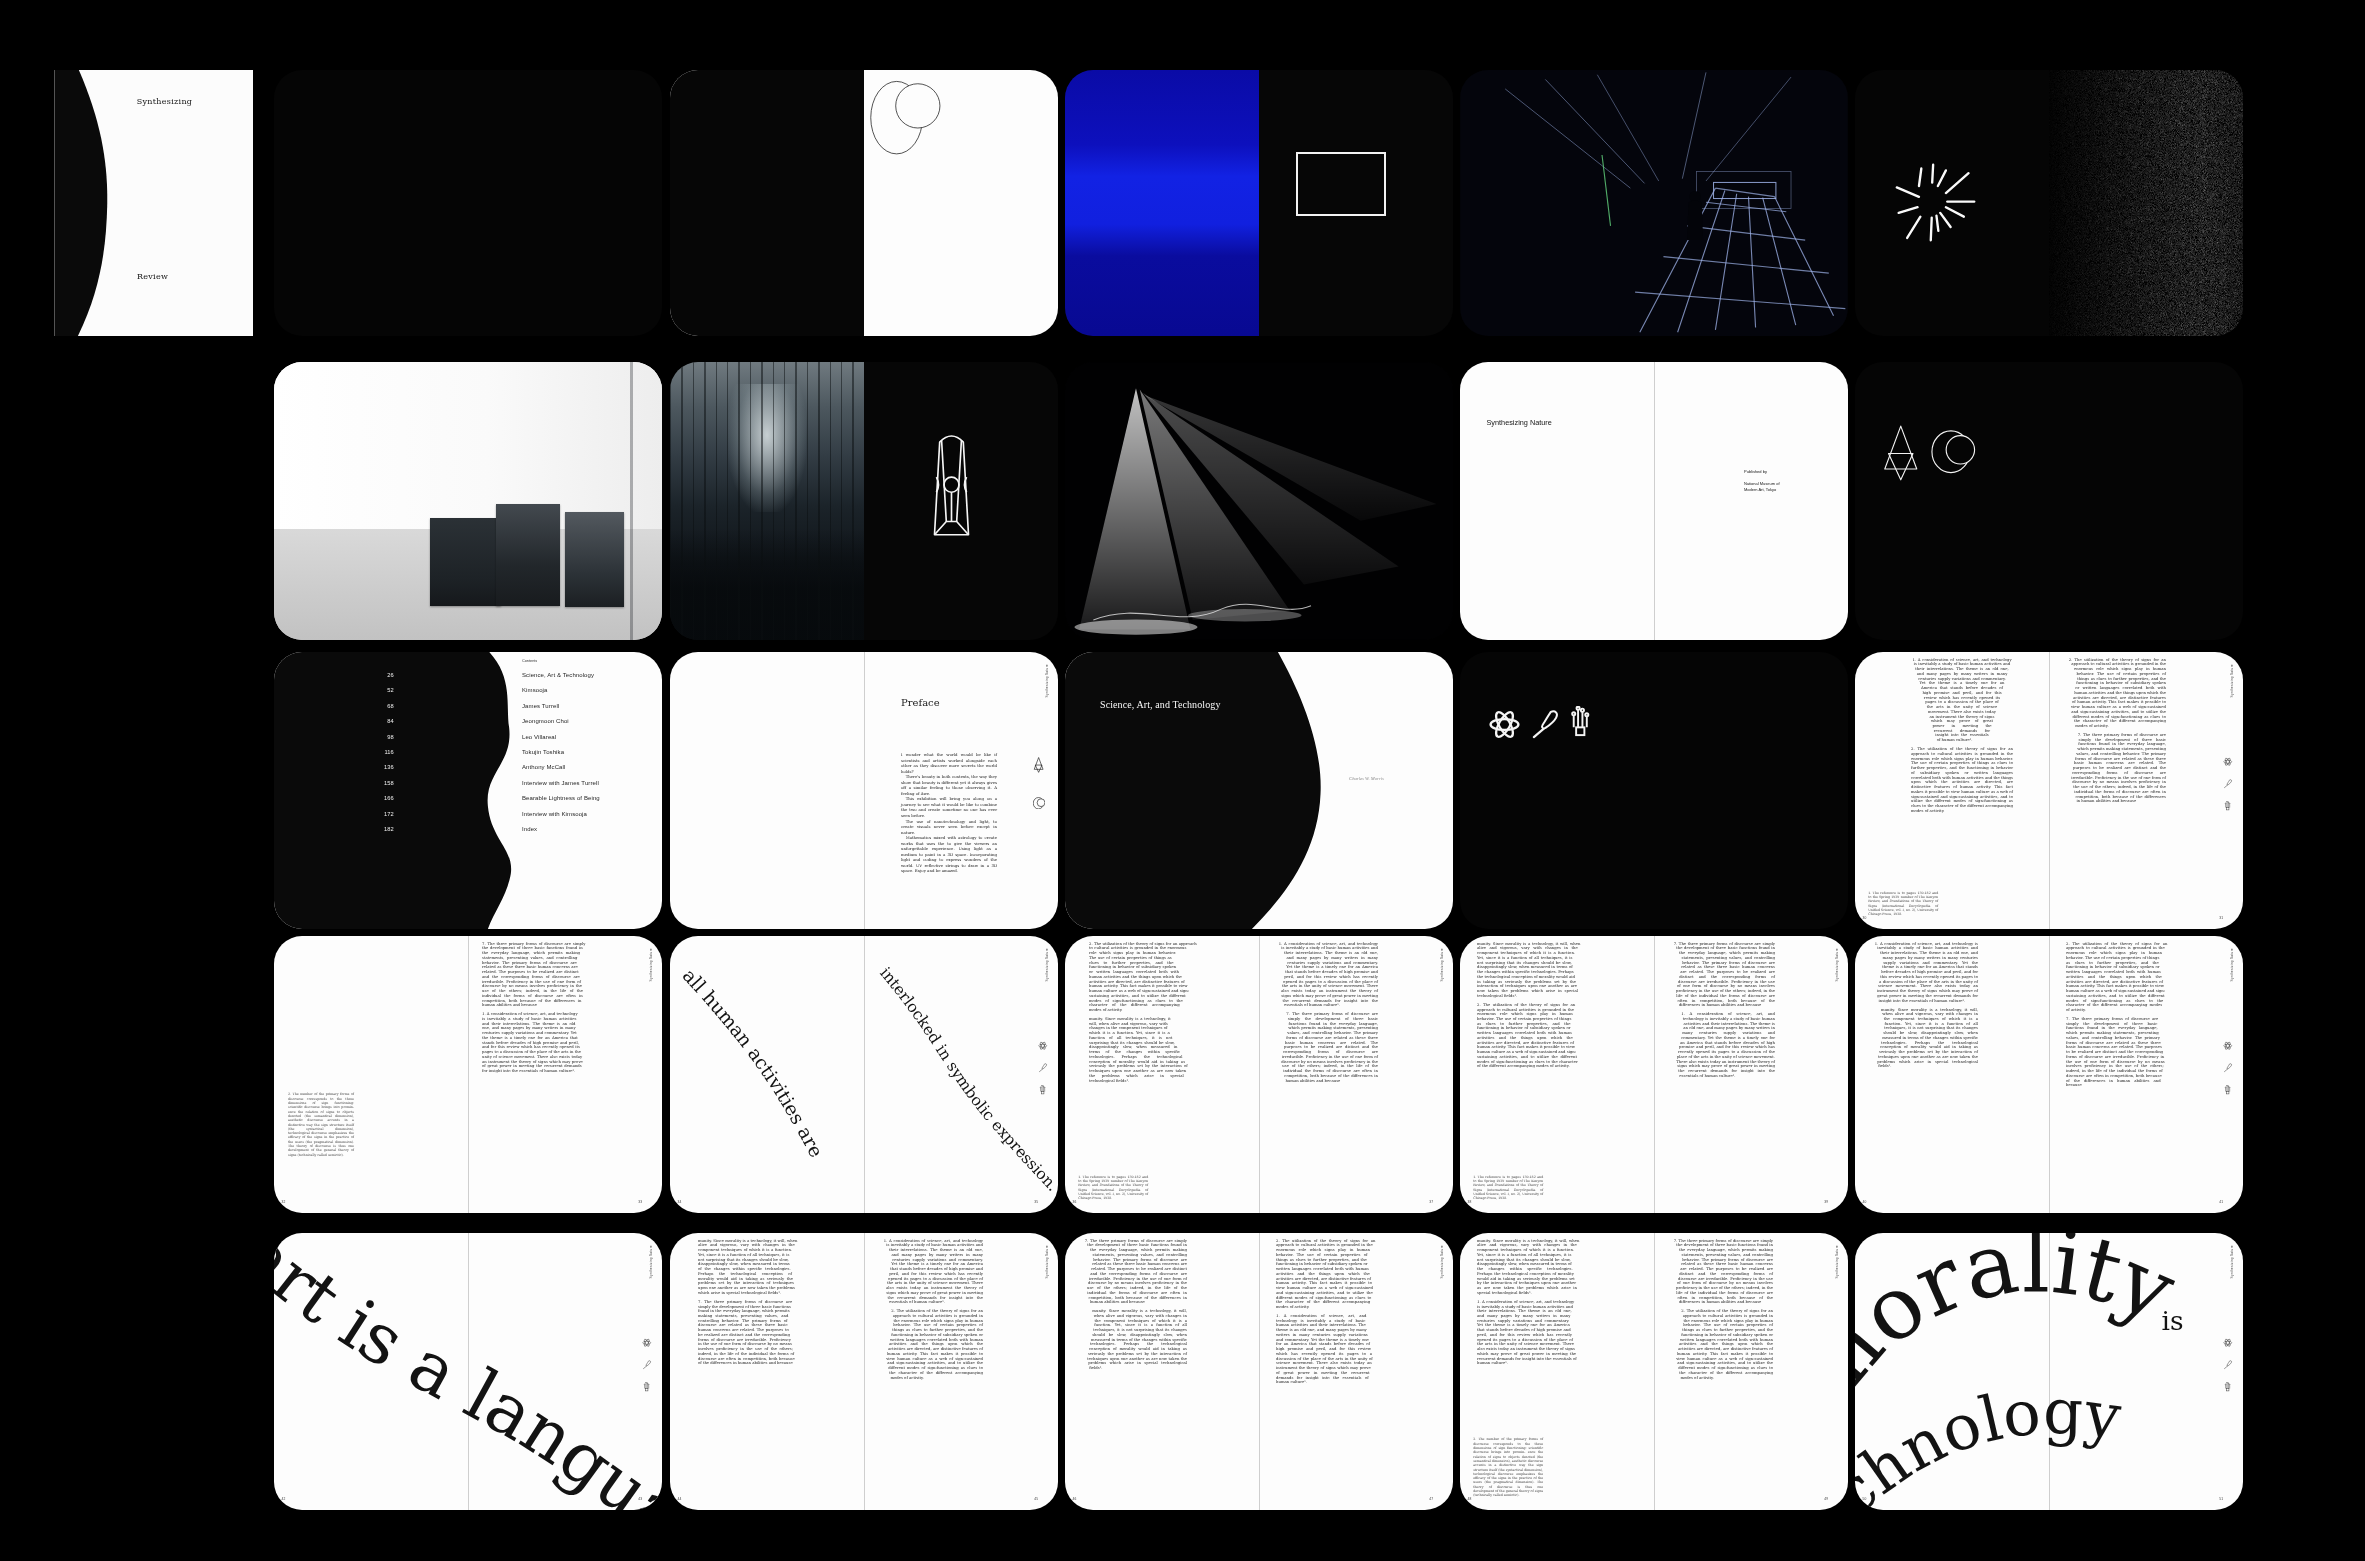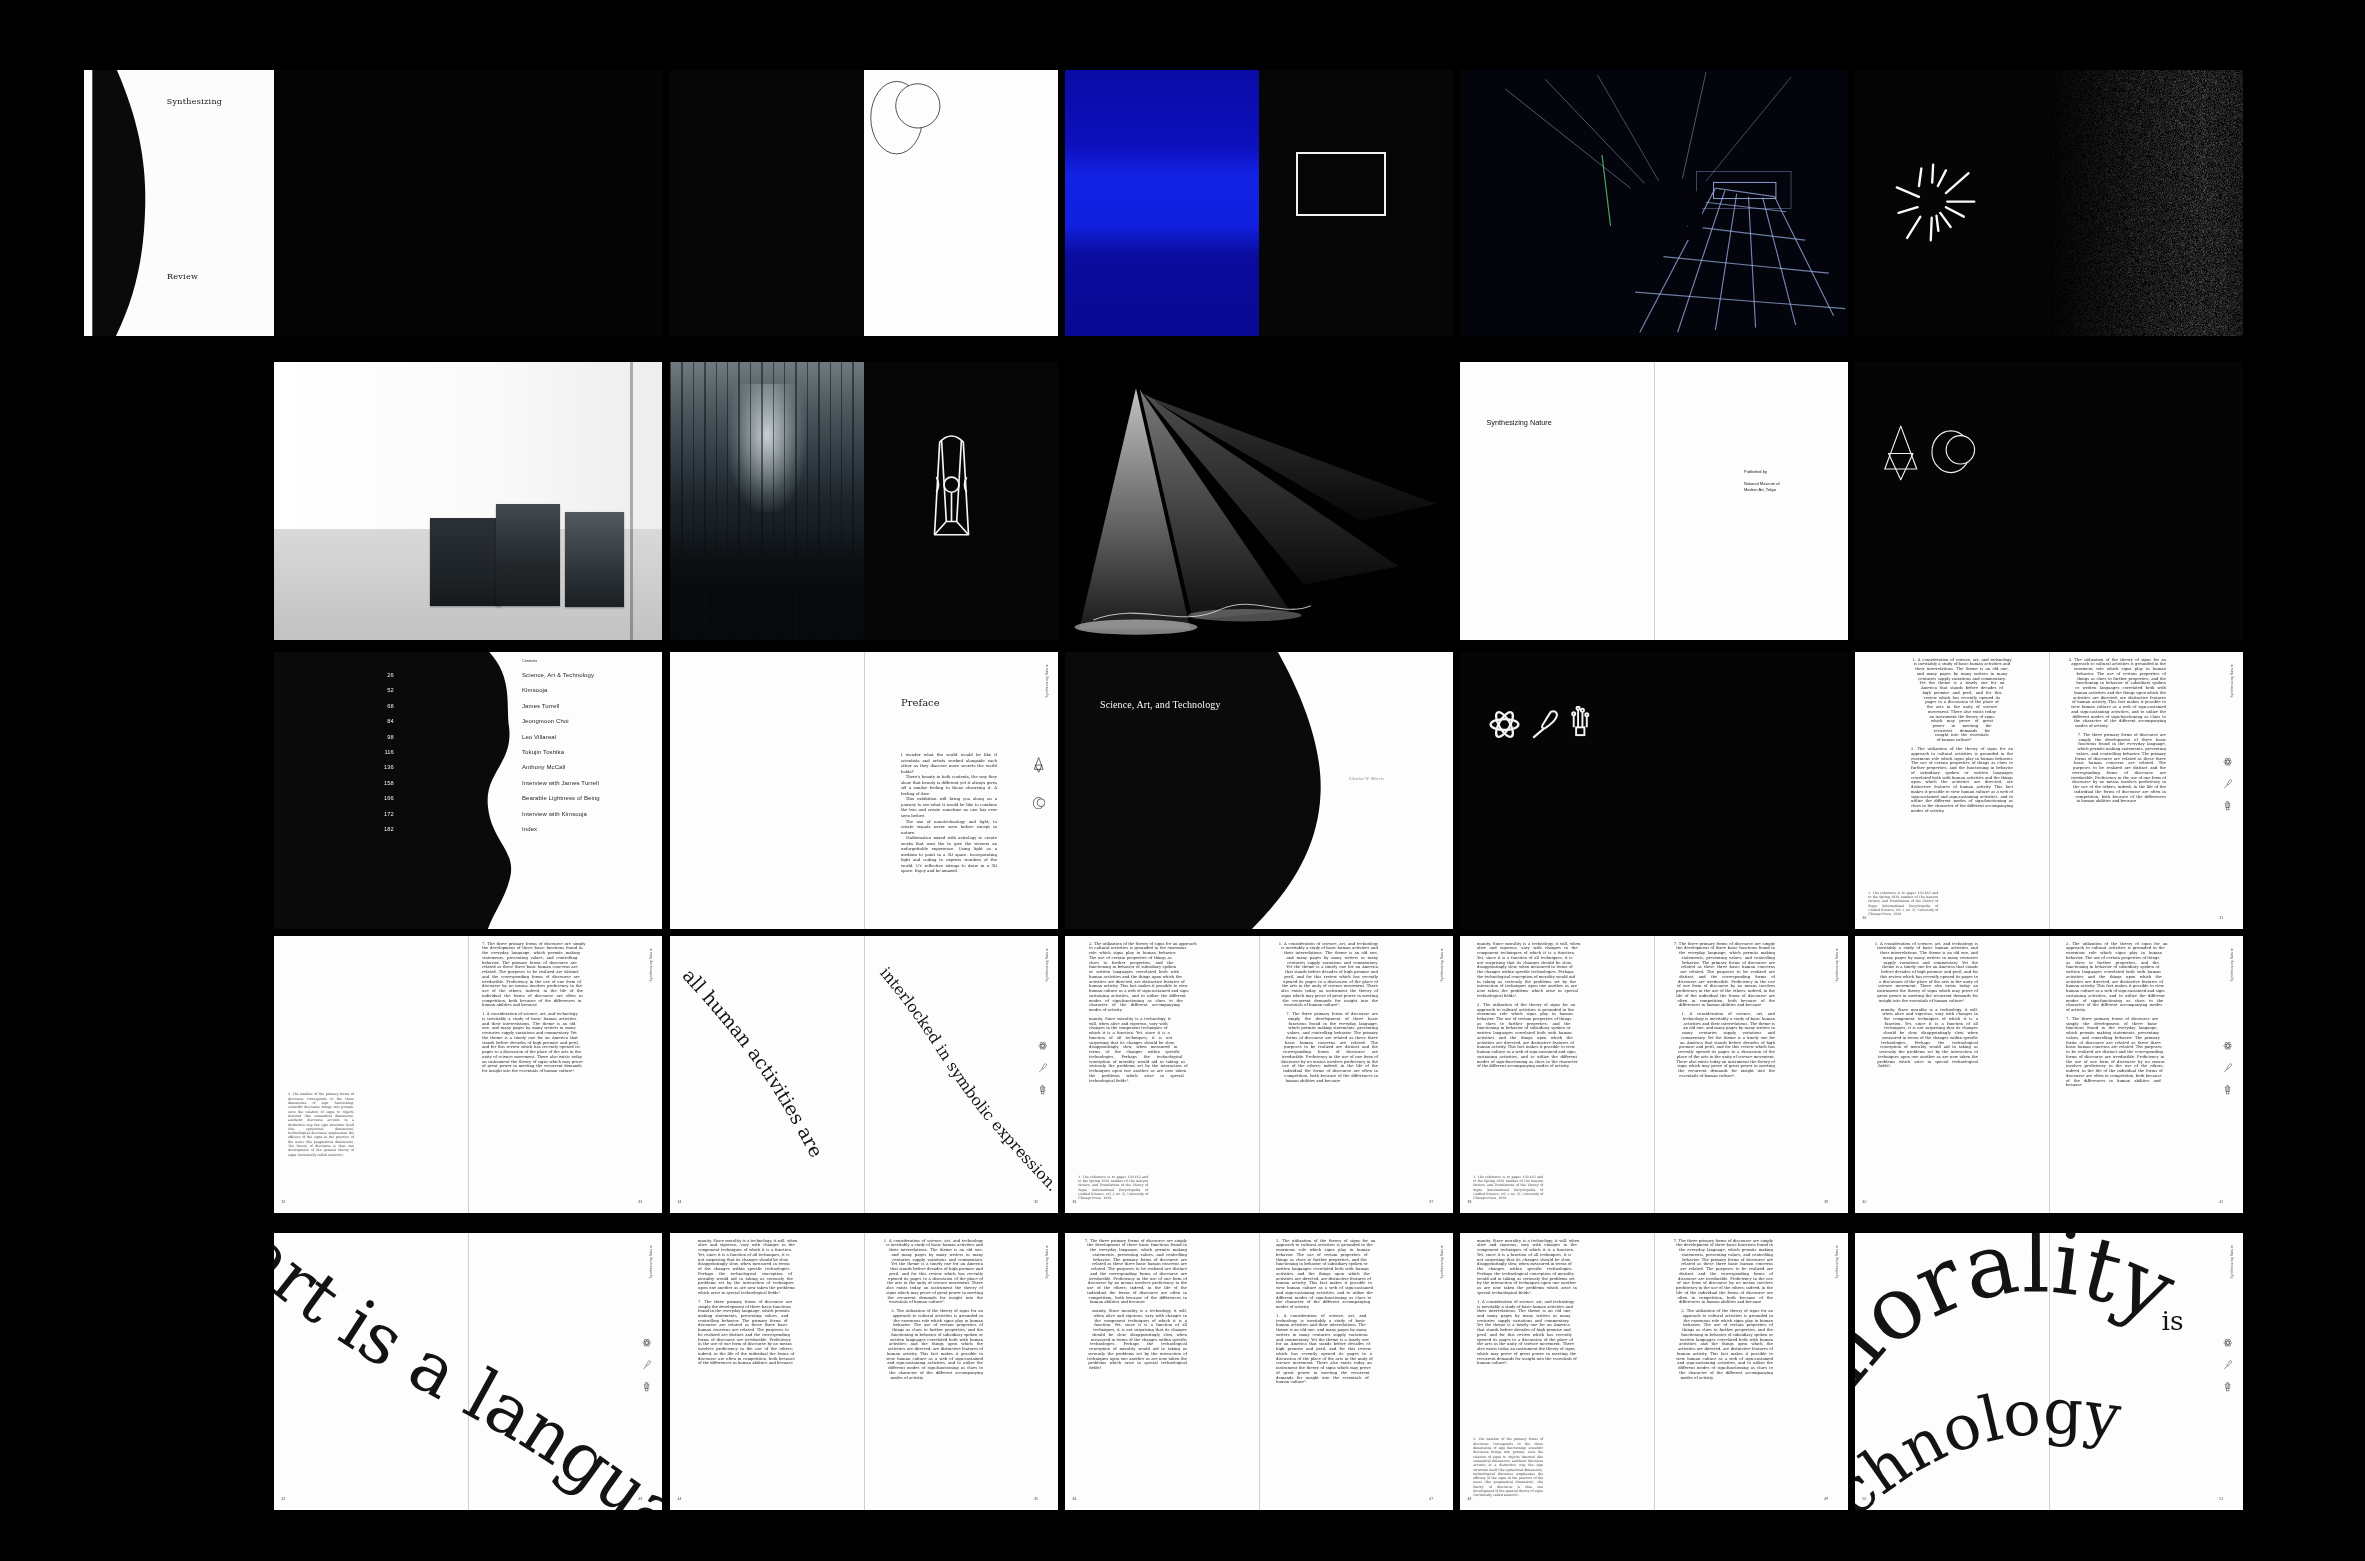--- a/index.html
+++ b/index.html
@@ -1,19 +1,19 @@
 <!DOCTYPE html>
 <html style="font-size:7.6px"><head>
 <meta charset="utf-8">
 <style>
   html,body{margin:0;padding:0;background:#000;}
   body{width:2413px;height:1561px;position:relative;overflow:hidden;
        font-family:"Liberation Sans",sans-serif;}
   .tile{position:absolute;overflow:hidden;}
-  .spread{background:#fdfdfd;}
+  .spread{background:#fdfdfd;border-radius:28px;}
   .spread.dark{background:#050505;}
   .spread .gutter{position:absolute;left:50%;top:0;bottom:0;width:0.5px;background:rgba(0,0,0,.18);}
   .page{position:absolute;top:0;bottom:0;width:50%;}
   .page.left{left:0}.page.right{right:0}
   .page.black{background:#060606;}
 
   
   .cover{background:#fcfcfc;}
   .cover-word{position:absolute;font-family:"DejaVu Serif",serif;color:#141414;
               font-size:8px;letter-spacing:0.3px;text-align:center;width:109px;}
@@ -75,21 +75,21 @@
       background:radial-gradient(ellipse at 50% 40%,rgba(223,231,233,.85),rgba(160,175,180,.25) 55%,transparent 75%);}
   .photo-glasshouse::after{content:"";position:absolute;inset:0;
       background:repeating-linear-gradient(90deg,rgba(10,14,16,.5) 0 1.4px,transparent 1.4px 11.4px),
                  linear-gradient(0deg,rgba(5,8,10,.75) 0 18%,transparent 40%);}
   .noise-dim{position:absolute;inset:0;
       background:linear-gradient(90deg,rgba(0,0,0,.92),rgba(0,0,0,.45) 45%,rgba(0,0,0,.15) 80%,rgba(0,0,0,.35));}
 </style>
 </head>
 <body>
 
-<div class="tile cover" style="left:84px;top:70px;width:199px;height:266px;padding-left:8px;">
+<div class="tile cover" style="left:54px;top:70px;width:199px;height:266px;">
   <svg width="199" height="266" viewBox="0 0 420 563">
     <path d="M0 0 L52 0 C100 110,114 200,112 288 C110 375,98 465,50 563 L0 563 Z" fill="#0a0a0a"></path>
   </svg>
   <div class="cover-word" style="left:56px;top:27.4px;">Synthesizing</div>
   <div class="cover-word" style="left:44px;top:202px;">Review</div>
 </div>
 
 <div class="tile spread dark" style="left:274px;top:70px;width:388px;height:266px;"></div>
 
 <div class="tile spread" style="left:670px;top:70px;width:388px;height:266px;">

